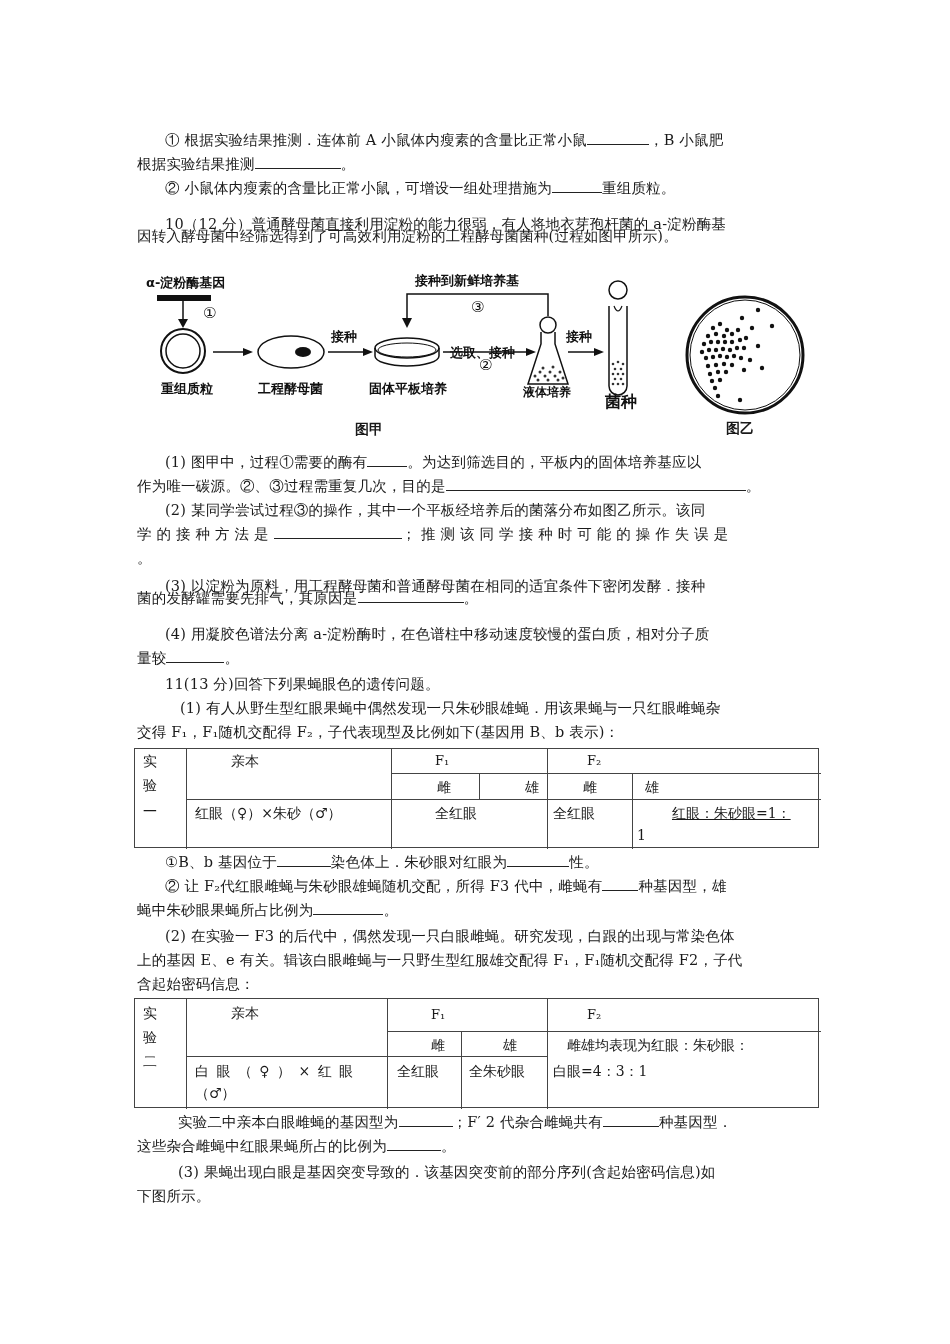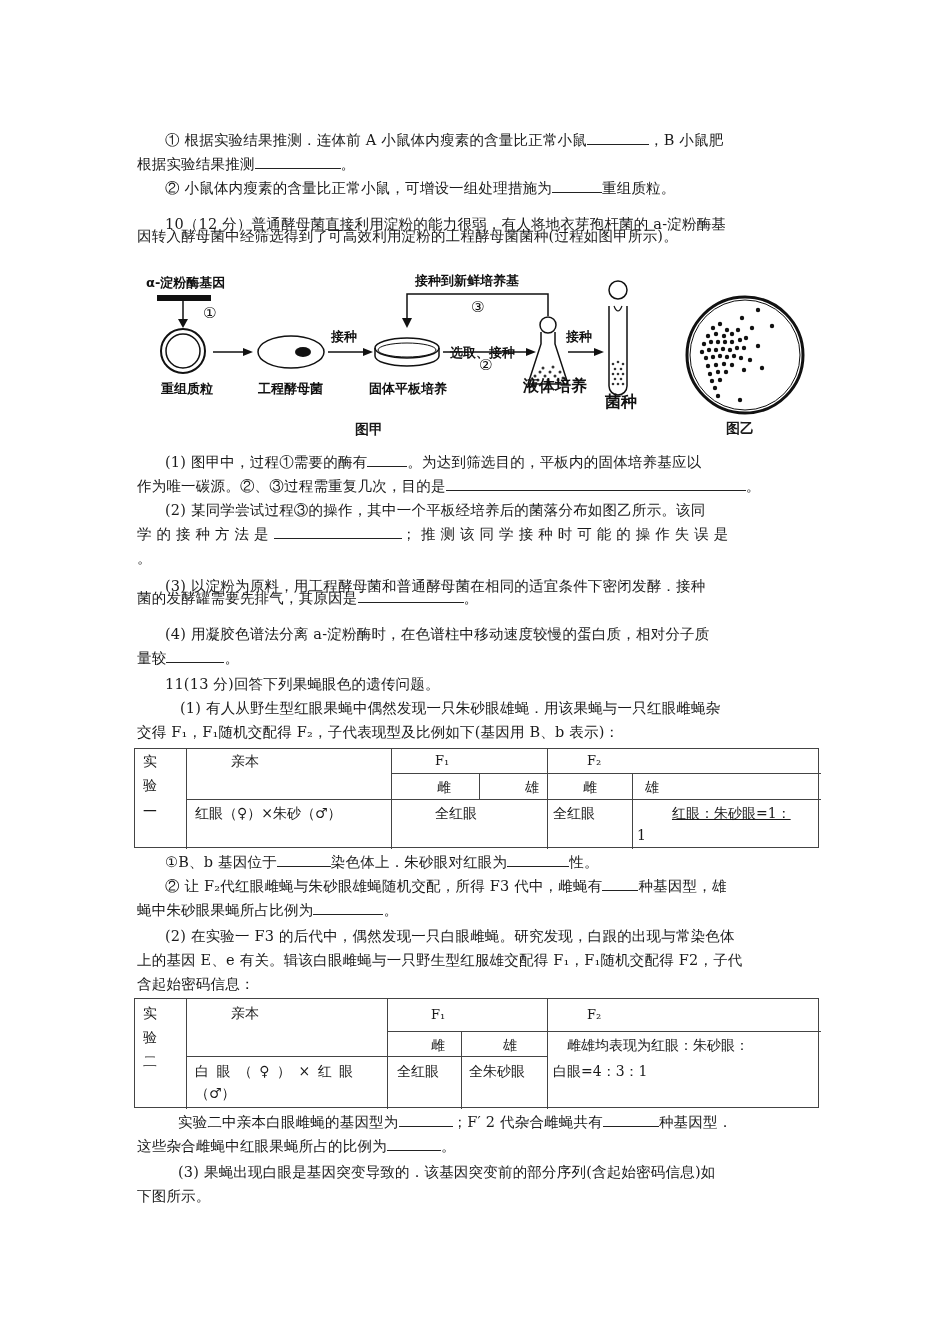--- a/index.html
+++ b/index.html
@@ -105,21 +105,21 @@
   </svg>
   <div class="fig" style="left:60px;top:36px;font-size:15px;font-weight:normal;">①</div>
   <div class="fig" style="left:18px;top:112px;">重组质粒</div>
   <div class="fig" style="left:115px;top:112px;">工程酵母菌</div>
   <div class="fig" style="left:188px;top:60px;">接种</div>
   <div class="fig" style="left:226px;top:112px;">固体平板培养</div>
   <div class="fig" style="left:272px;top:4px;">接种到新鲜培养基</div>
   <div class="fig" style="left:328px;top:30px;font-size:15px;font-weight:normal;">③</div>
   <div class="fig" style="left:307px;top:76px;">选取、接种</div>
   <div class="fig" style="left:336px;top:88px;font-size:15px;font-weight:normal;">②</div>
-  <div class="fig" style="left:380px;top:108px;font-size:16px;">液体培养</div>
+  <div class="fig" style="left:380px;top:116px;font-size:12px;">液体培养</div>
   <div class="fig" style="left:423px;top:60px;">接种</div>
   <div class="fig" style="left:462px;top:124px;font-size:16px;">菌种</div>
   <div class="figlbl" style="left:212px;top:153px;">图甲</div>
 </div>
 
 <div style="position:absolute;left:680px;top:290px;width:130px;height:150px;">
   <svg width="130" height="130" style="left:0;top:0;">
     <circle cx="65" cy="65" r="58" fill="none" stroke="#111" stroke-width="3"></circle>
     <circle cx="65" cy="65" r="55" fill="none" stroke="#111" stroke-width="1"></circle>
     <g fill="#111">

